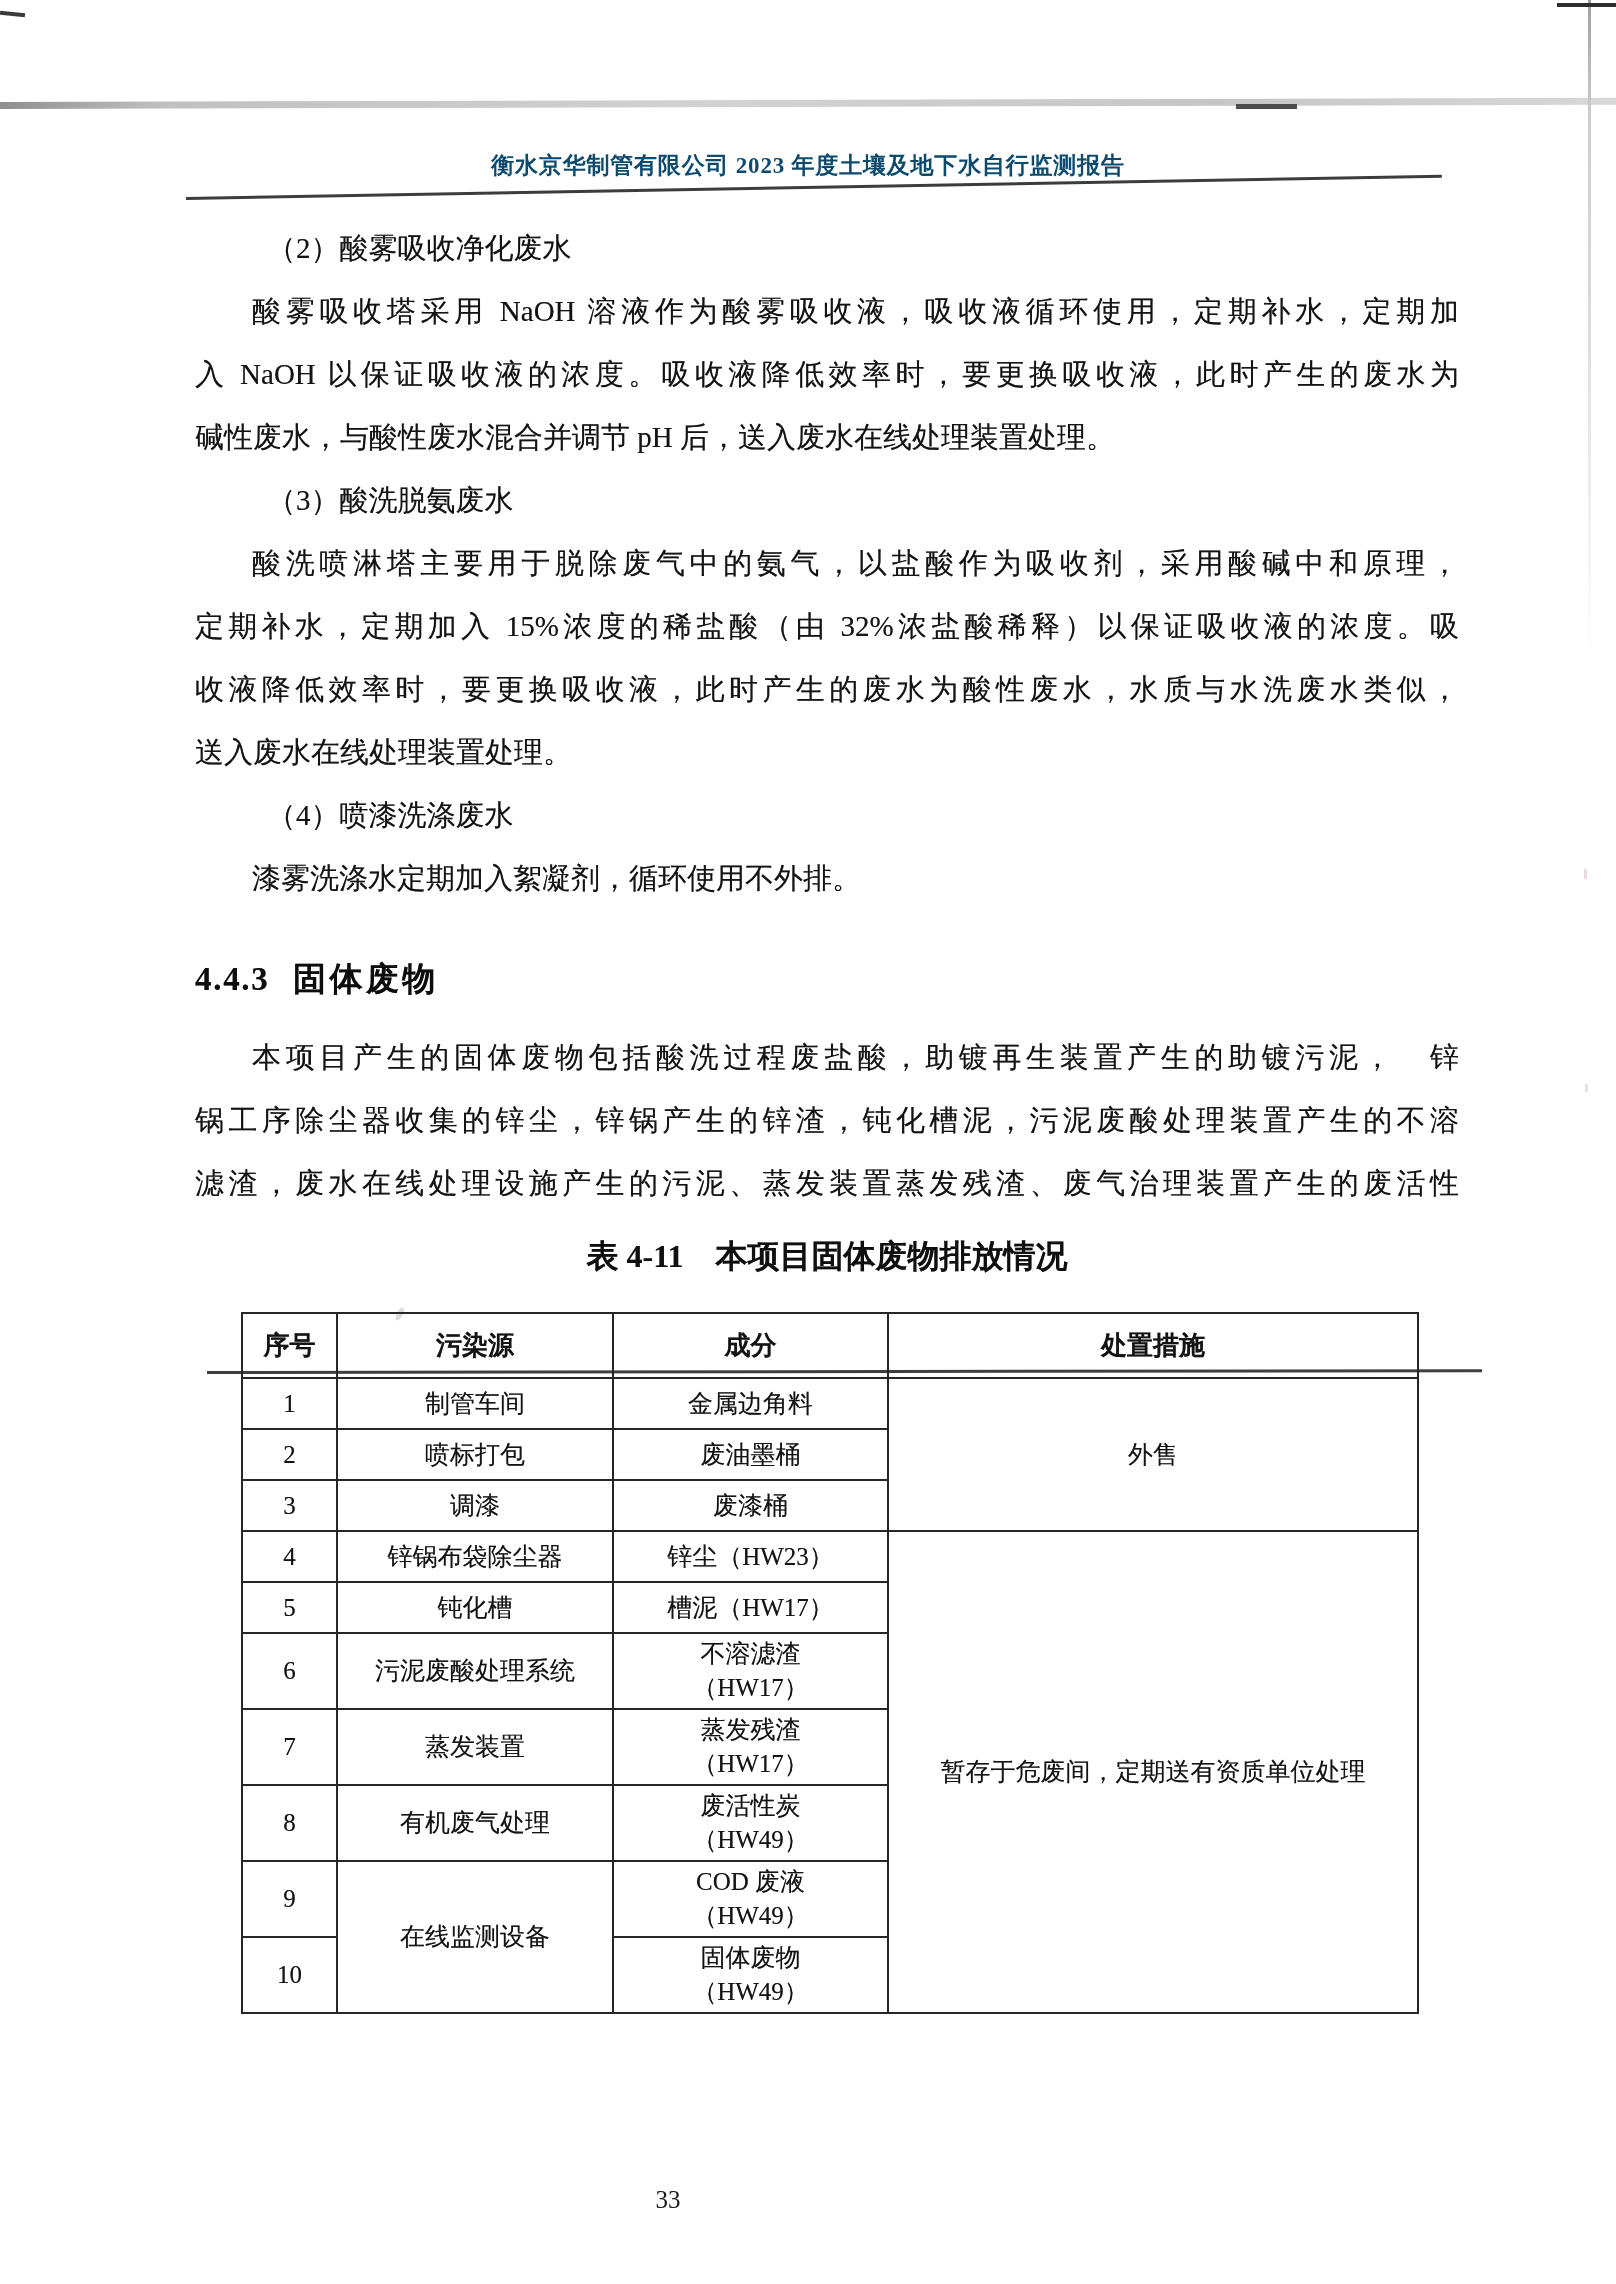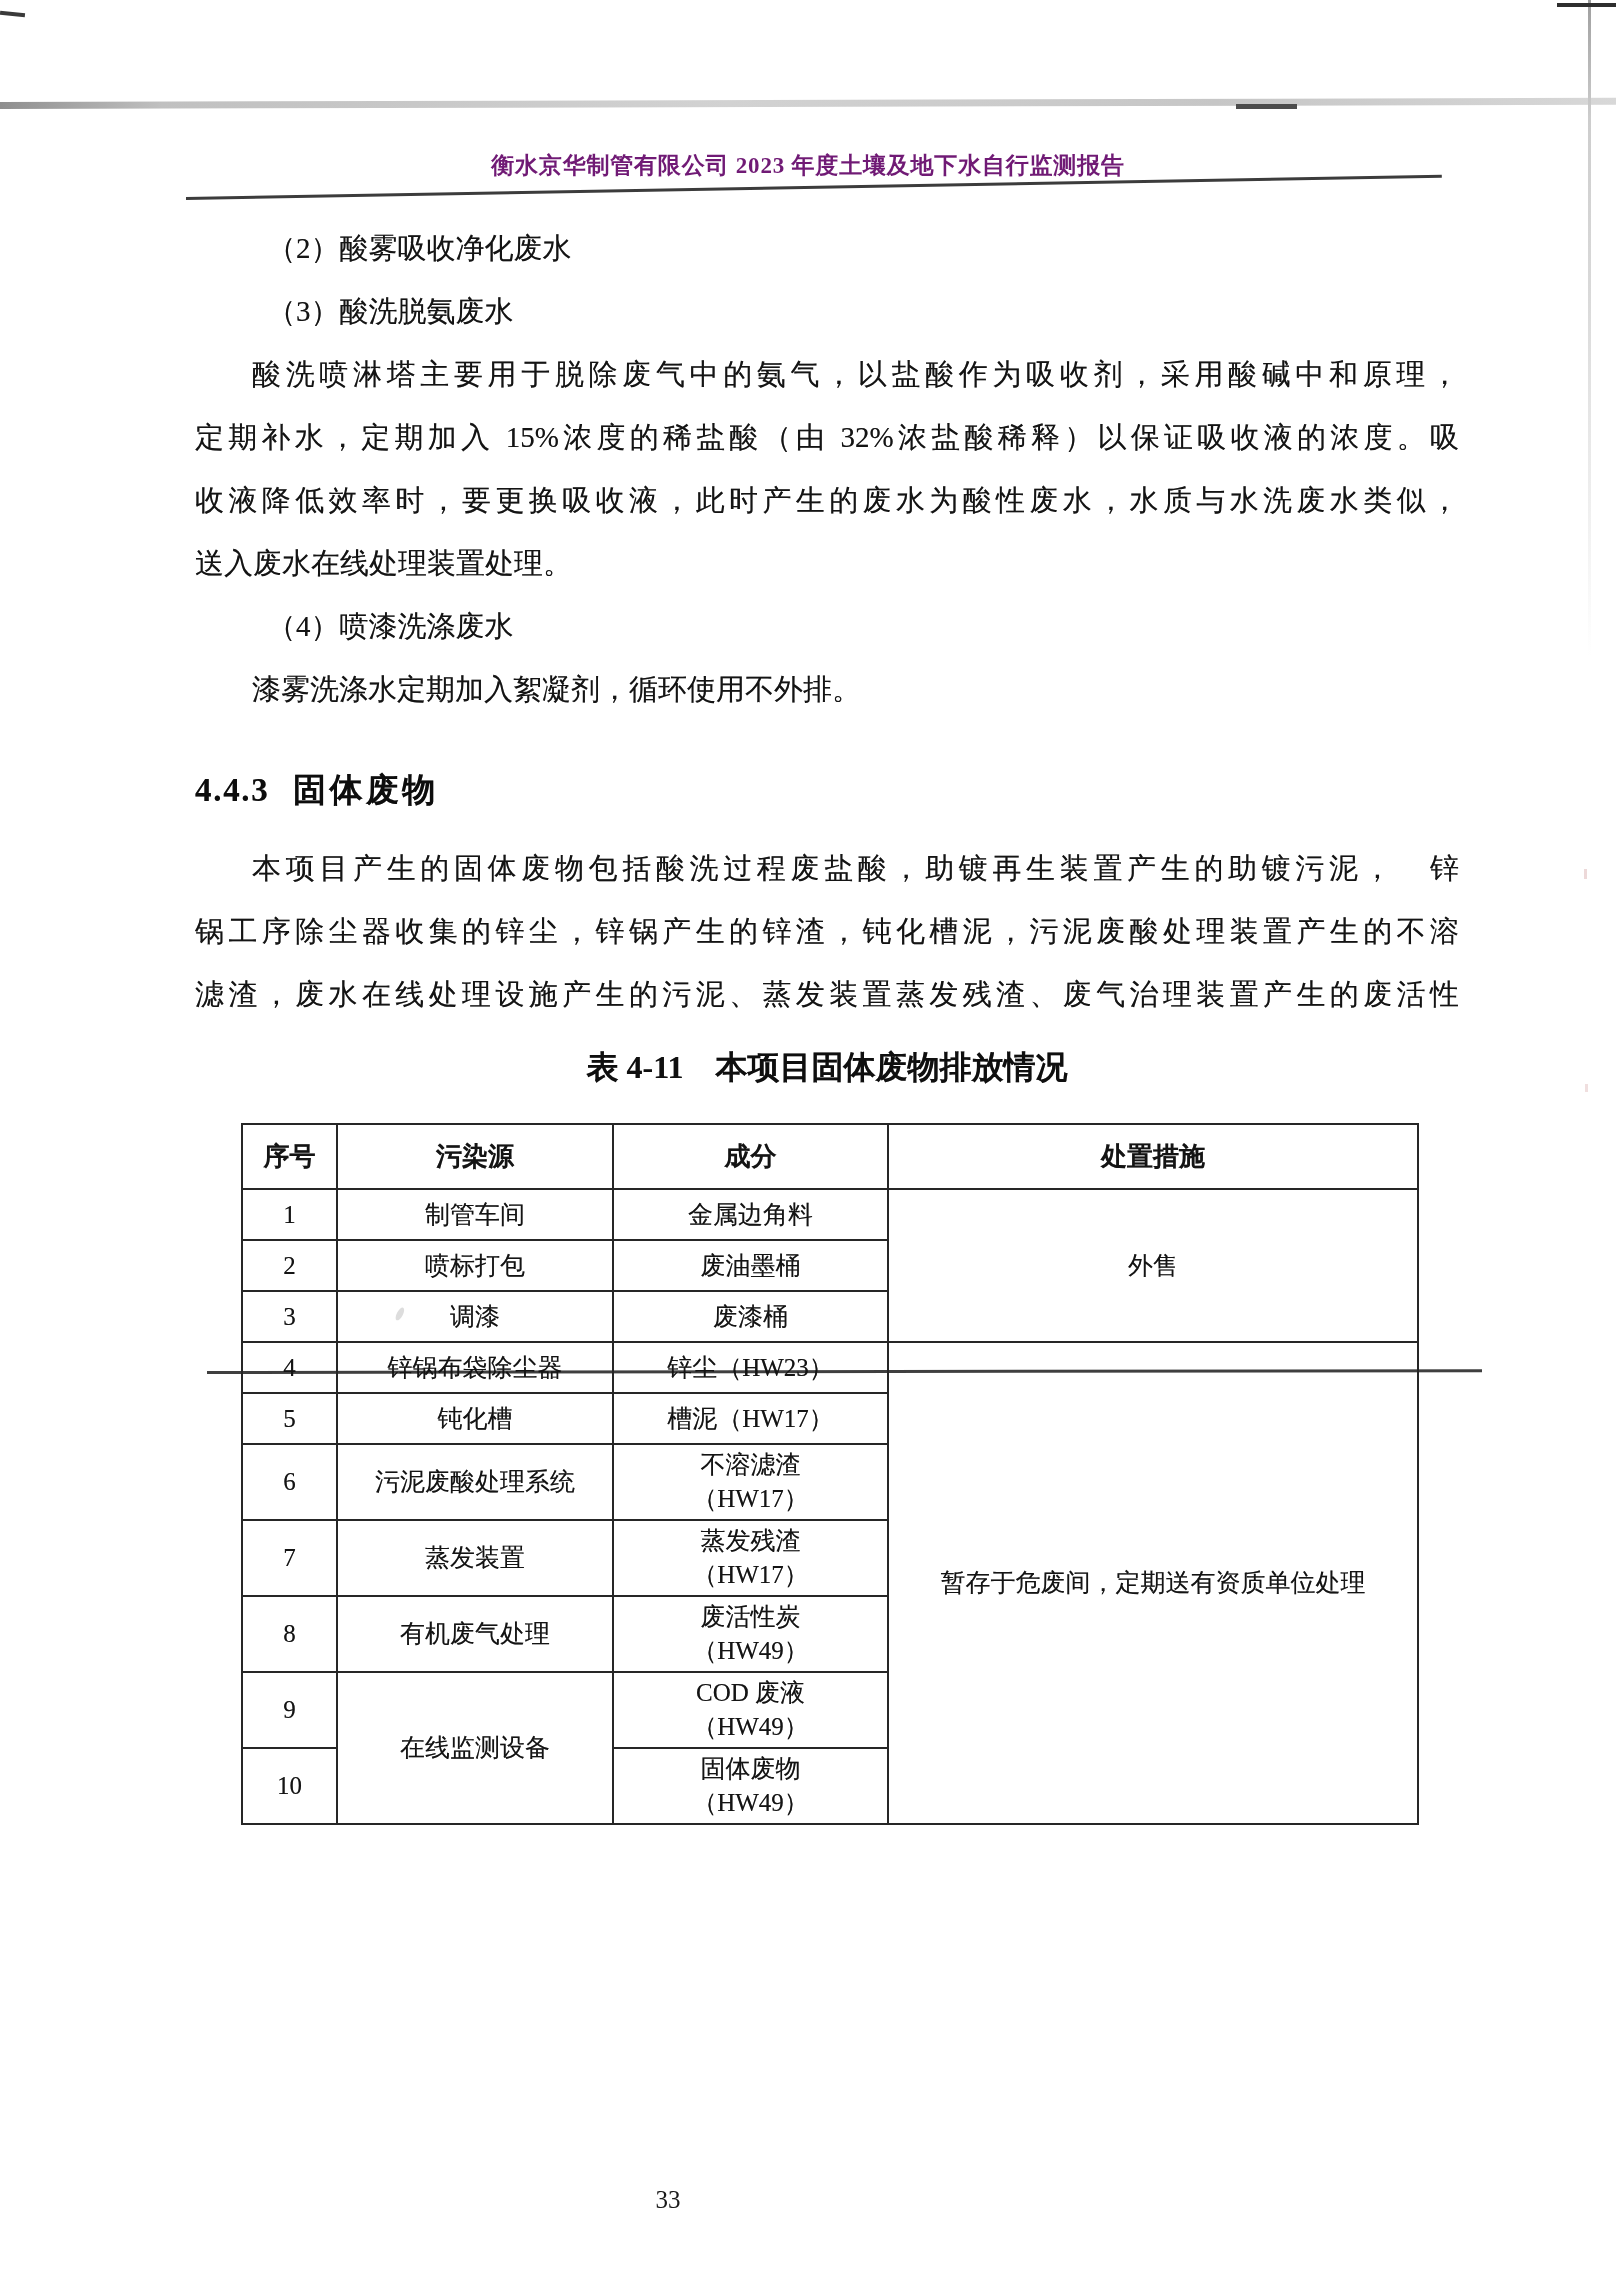--- a/index.html
+++ b/index.html
@@ -42,21 +42,21 @@
   }
   .scan-speck-1{position:absolute;left:1584px;top:869px;width:3.4px;height:10px;background:#e3c4c4;opacity:.65;}
   .scan-speck-2{position:absolute;left:1585px;top:1084px;width:3.4px;height:8.4px;background:#e3c4c4;opacity:.55;}
   .tbl-stray-line{
     position:absolute;left:207px;top:1371px;width:1275px;height:2.5px;background:#3f3f3f;
     transform:rotate(-0.08deg);transform-origin:left center;
   }
   
   .doc-header{
     position:absolute;left:0;top:150px;width:1616px;
-    text-align:center;font-size:23px;font-weight:bold;letter-spacing:0.8px;color:#701a75;
+    text-align:center;font-size:23px;font-weight:bold;letter-spacing:0.8px;color:#0c4a6e;
   }
   .head-rule{
     position:absolute;left:186px;top:197px;width:1256px;height:2.5px;background:#3c3c3c;
     transform:rotate(-1.02deg);transform-origin:left center;
   }
   
   .content{
     position:absolute;left:195px;top:0;width:1264px;
     padding-top:217px;
     font-size:29px;line-height:63px;color:#141414;
@@ -110,20 +110,25 @@
   <div class="scan-smudge"></div>
   <div class="scan-speck-1"></div>
   <div class="scan-speck-2"></div>
   <div class="tbl-stray-line"></div>
 
   <div class="doc-header">衡水京华制管有限公司 2023 年度土壤及地下水自行监测报告</div>
   <div class="head-rule"></div>
 
   <div class="content">
       <div class="sub ln">（2）酸雾吸收净化废水</div>
+      <div class="para">
+        <div class="ln first fill">酸雾吸收塔采用 NaOH 溶液作为酸雾吸收液，吸收液循环使用，定期补水，定期加</div>
+        <div class="ln fill">入 NaOH 以保证吸收液的浓度。吸收液降低效率时，要更换吸收液，此时产生的废水为</div>
+        <div class="ln">碱性废水，与酸性废水混合并调节 pH 后，送入废水在线处理装置处理。</div>
+      </div>
       <div class="sub ln">（3）酸洗脱氨废水</div>
       <div class="para">
         <div class="ln first fill">酸洗喷淋塔主要用于脱除废气中的氨气，以盐酸作为吸收剂，采用酸碱中和原理，</div>
         <div class="ln fill">定期补水，定期加入 15%浓度的稀盐酸（由 32%浓盐酸稀释）以保证吸收液的浓度。吸</div>
         <div class="ln fill">收液降低效率时，要更换吸收液，此时产生的废水为酸性废水，水质与水洗废水类似，</div>
         <div class="ln">送入废水在线处理装置处理。</div>
       </div>
       <div class="sub ln">（4）喷漆洗涤废水</div>
       <div class="para">
         <div class="ln first">漆雾洗涤水定期加入絮凝剂，循环使用不外排。</div>

